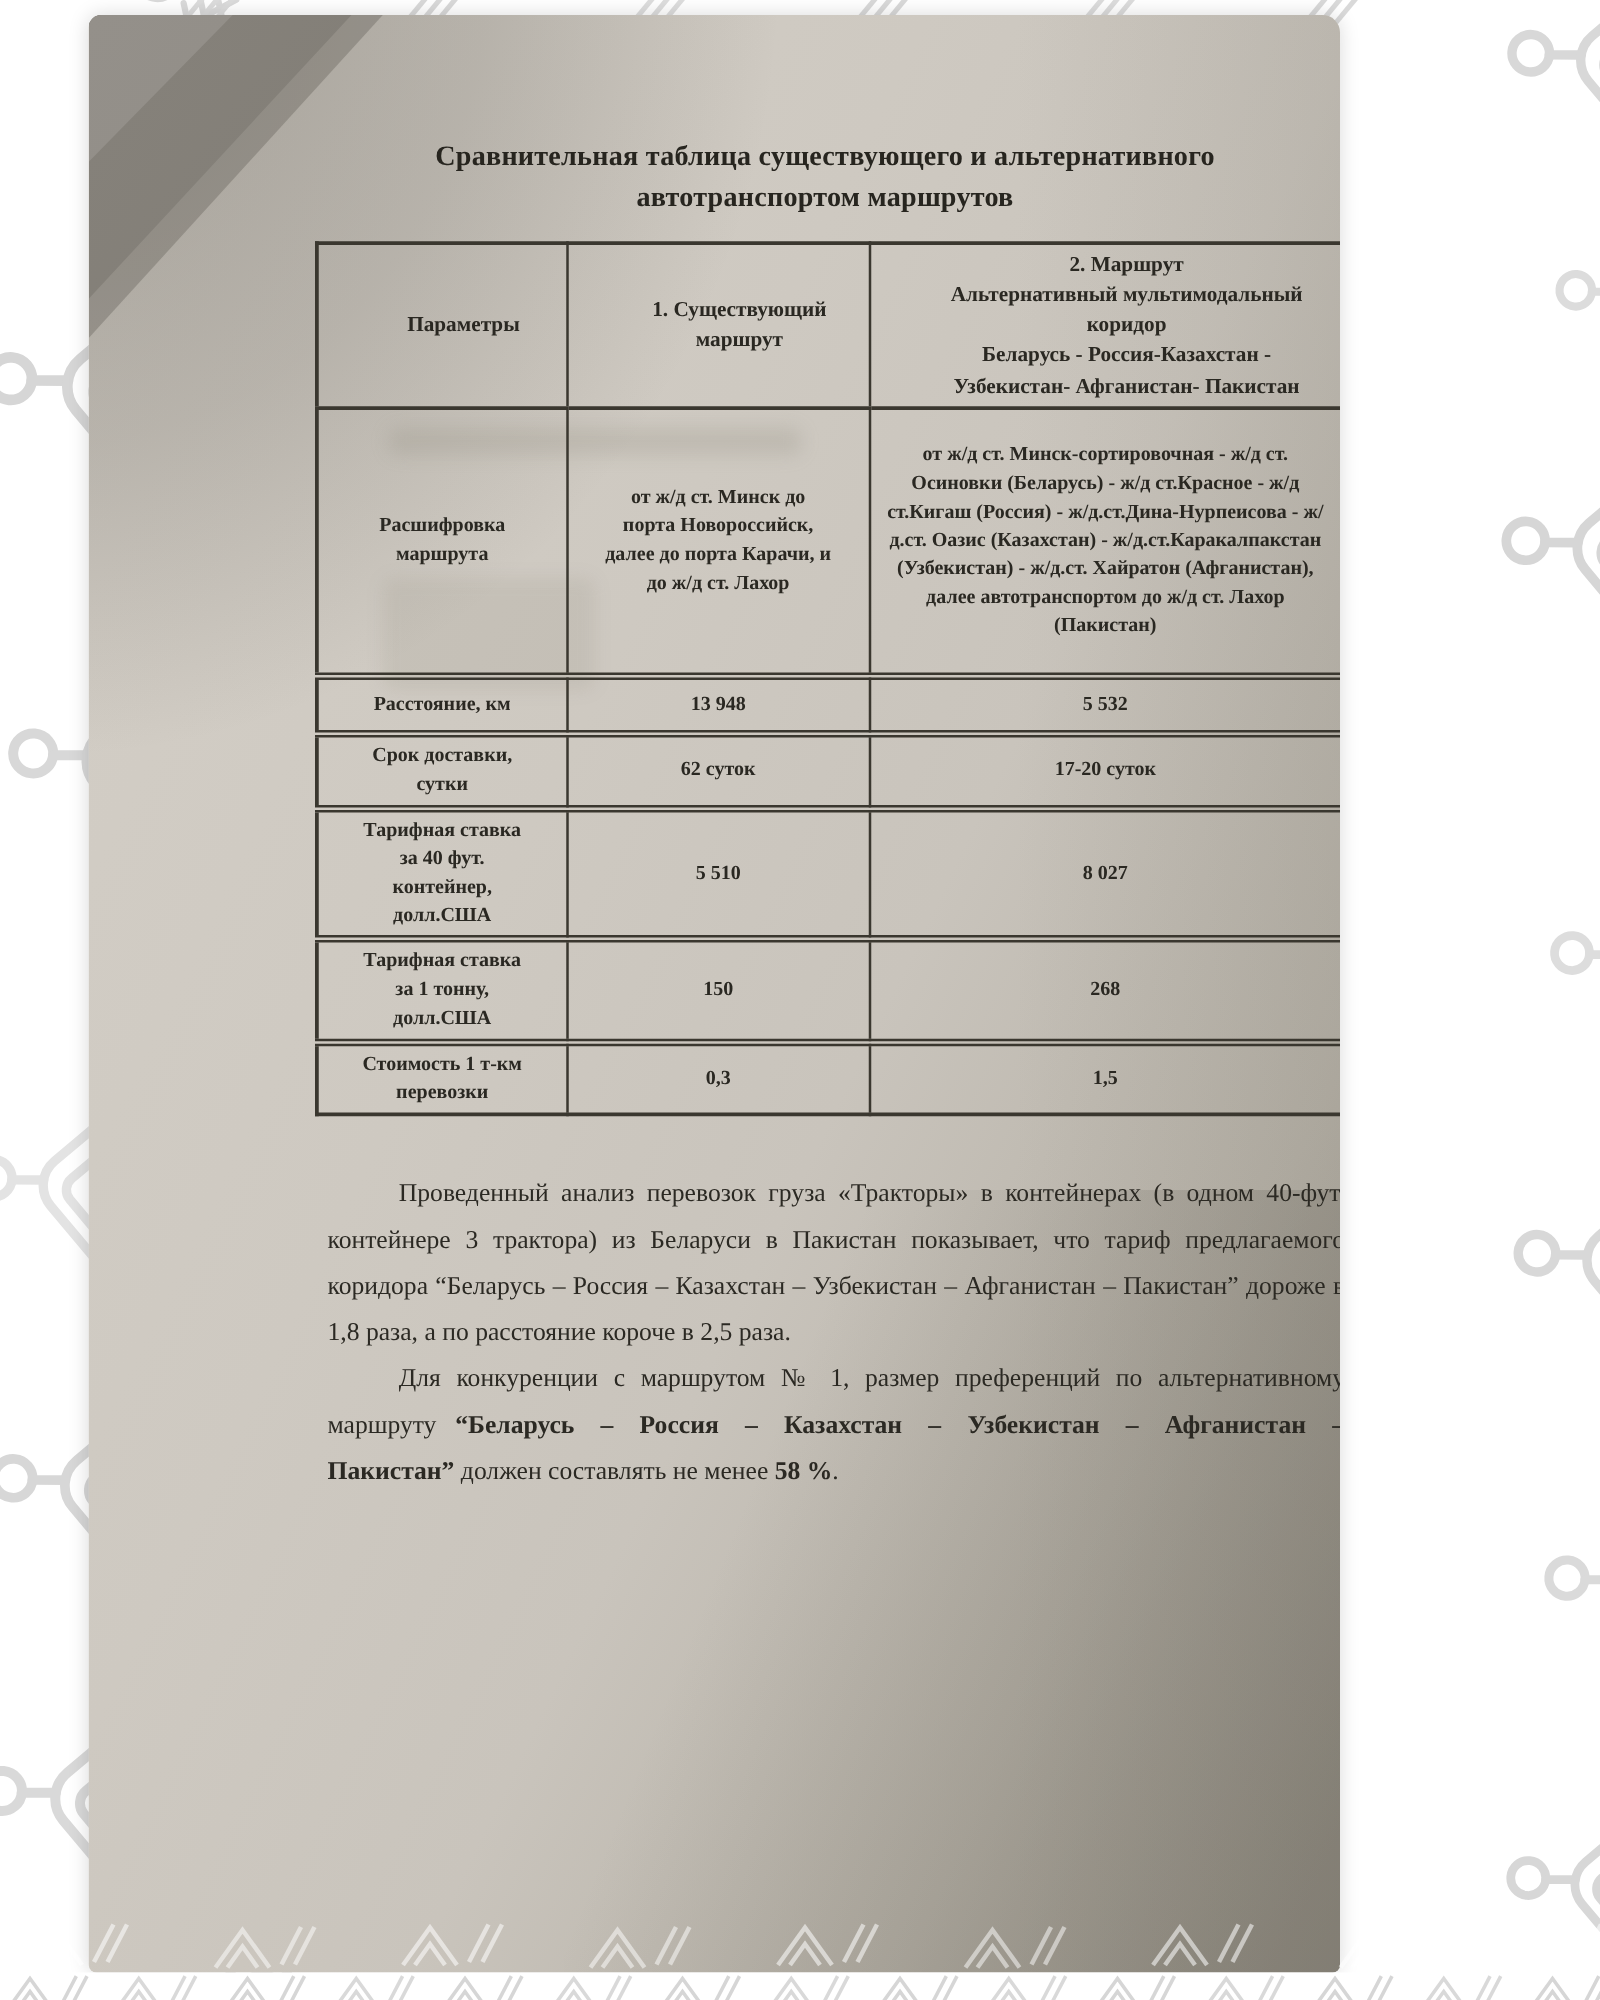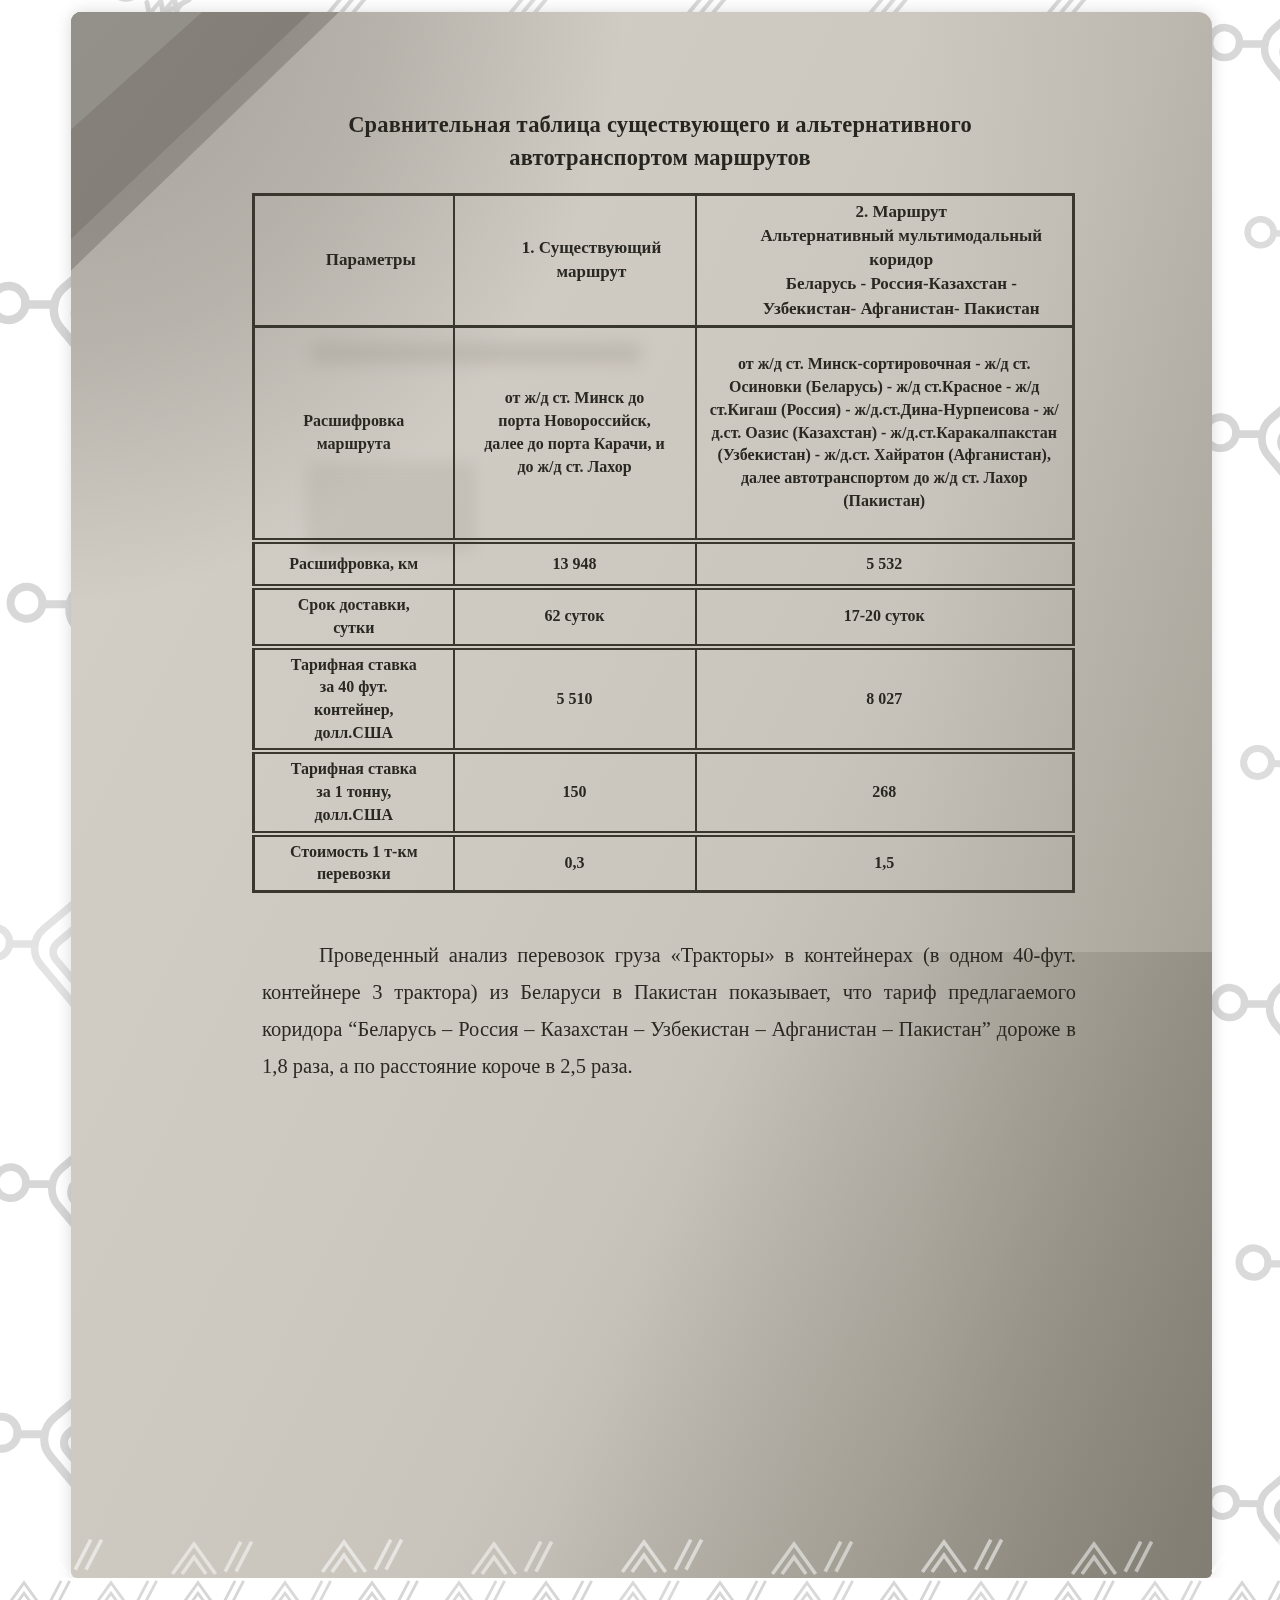--- a/index.html
+++ b/index.html
@@ -11,21 +11,21 @@
   }
   .stage { position: relative; width: 1280px; height: 1600px; }
 
   
   .bg-wm { position: absolute; left: 0; top: 0; z-index: 1; }
   .fg-wm { position: absolute; left: 0; top: 1528px; z-index: 5; }
 
   
   .photo {
     position: absolute; left: 71px; top: 12px;
-    width: 1141px; height: 1566px;
+    width: 1001px; height: 1566px;
     background: linear-gradient(116deg, #d4cfc7 0%, #cec9c1 38%, #c9c4bc 58%, #b6b1a7 80%, #a19c91 97%);
     border-radius: 10px 14px 6px 6px;
     overflow: hidden;
     z-index: 2;
     box-shadow: 0 0 16px rgba(0,0,0,0.15);
   }
   .fold-soft {
     position: absolute; left: 0; top: 0; width: 560px; height: 600px;
     background: radial-gradient(ellipse at -6% -6%, rgba(64,61,54,0.34) 0%, rgba(64,61,54,0.18) 42%, rgba(64,61,54,0) 70%);
   }
@@ -194,21 +194,21 @@
           <tr class="r-decode">
             <td>Расшифровка
 маршрута</td>
             <td>от ж/д ст. Минск до
 порта Новороссийск,
 далее до порта Карачи, и
 до ж/д ст. Лахор</td>
             <td>от ж/д ст. Минск-сортировочная - ж/д ст. Осиновки (Беларусь) - ж/д ст.Красное - ж/д ст.Кигаш (Россия) - ж/д.ст.Дина-Нурпеисова - ж/д.ст. Оазис (Казахстан) - ж/д.ст.Каракалпакстан (Узбекистан) - ж/д.ст. Хайратон (Афганистан), далее автотранспортом до ж/д ст. Лахор (Пакистан)</td>
           </tr>
           <tr class="r-dist dbl">
-            <td>Расшифровка, км</td>
+            <td>Расстояние, км</td>
             <td>13 948</td>
             <td>5 532</td>
           </tr>
           <tr class="r-days dbl">
             <td>Срок доставки,
 сутки</td>
             <td>62 суток</td>
             <td>17-20 суток</td>
           </tr>
           <tr class="r-t40 dbl">
@@ -230,20 +230,21 @@
             <td>Стоимость 1 т-км
 перевозки</td>
             <td>0,3</td>
             <td>1,5</td>
           </tr>
         </tbody>
       </table>
 
       <div class="paras">
         <p class="body-par">Проведенный анализ перевозок груза «Тракторы» в контейнерах (в одном 40-фут. контейнере 3 трактора) из Беларуси в Пакистан показывает, что тариф предлагаемого коридора “Беларусь – Россия – Казахстан – Узбекистан – Афганистан – Пакистан” дороже в 1,8 раза, а по расстояние короче в 2,5 раза.</p>
+        <p class="body-par"><span>Для конкуренции с маршрутом № 1, размер преференций по альтернативному маршруту </span><span class="b">“Беларусь – Россия – Казахстан – Узбекистан – Афганистан – Пакистан”</span><span> должен составлять не менее </span><span class="b2">58 %</span><span>.</span></p>
       </div>
     </div>
   </div>
 
   <svg class="fg-wm" width="1280" height="72" viewBox="0 0 1280 72" aria-hidden="true">
     <use href="#zig" style="color:rgba(255,255,255,0.55)" transform="translate(20,8) scale(1.2)"></use>
     <use href="#zig" style="color:rgba(255,255,255,0.5)" transform="translate(170,10) scale(1.2)"></use>
     <use href="#zig" style="color:rgba(255,255,255,0.55)" transform="translate(320,8) scale(1.2)"></use>
     <use href="#zig" style="color:rgba(255,255,255,0.5)" transform="translate(470,10) scale(1.2)"></use>
     <use href="#zig" style="color:rgba(255,255,255,0.55)" transform="translate(620,8) scale(1.2)"></use>

